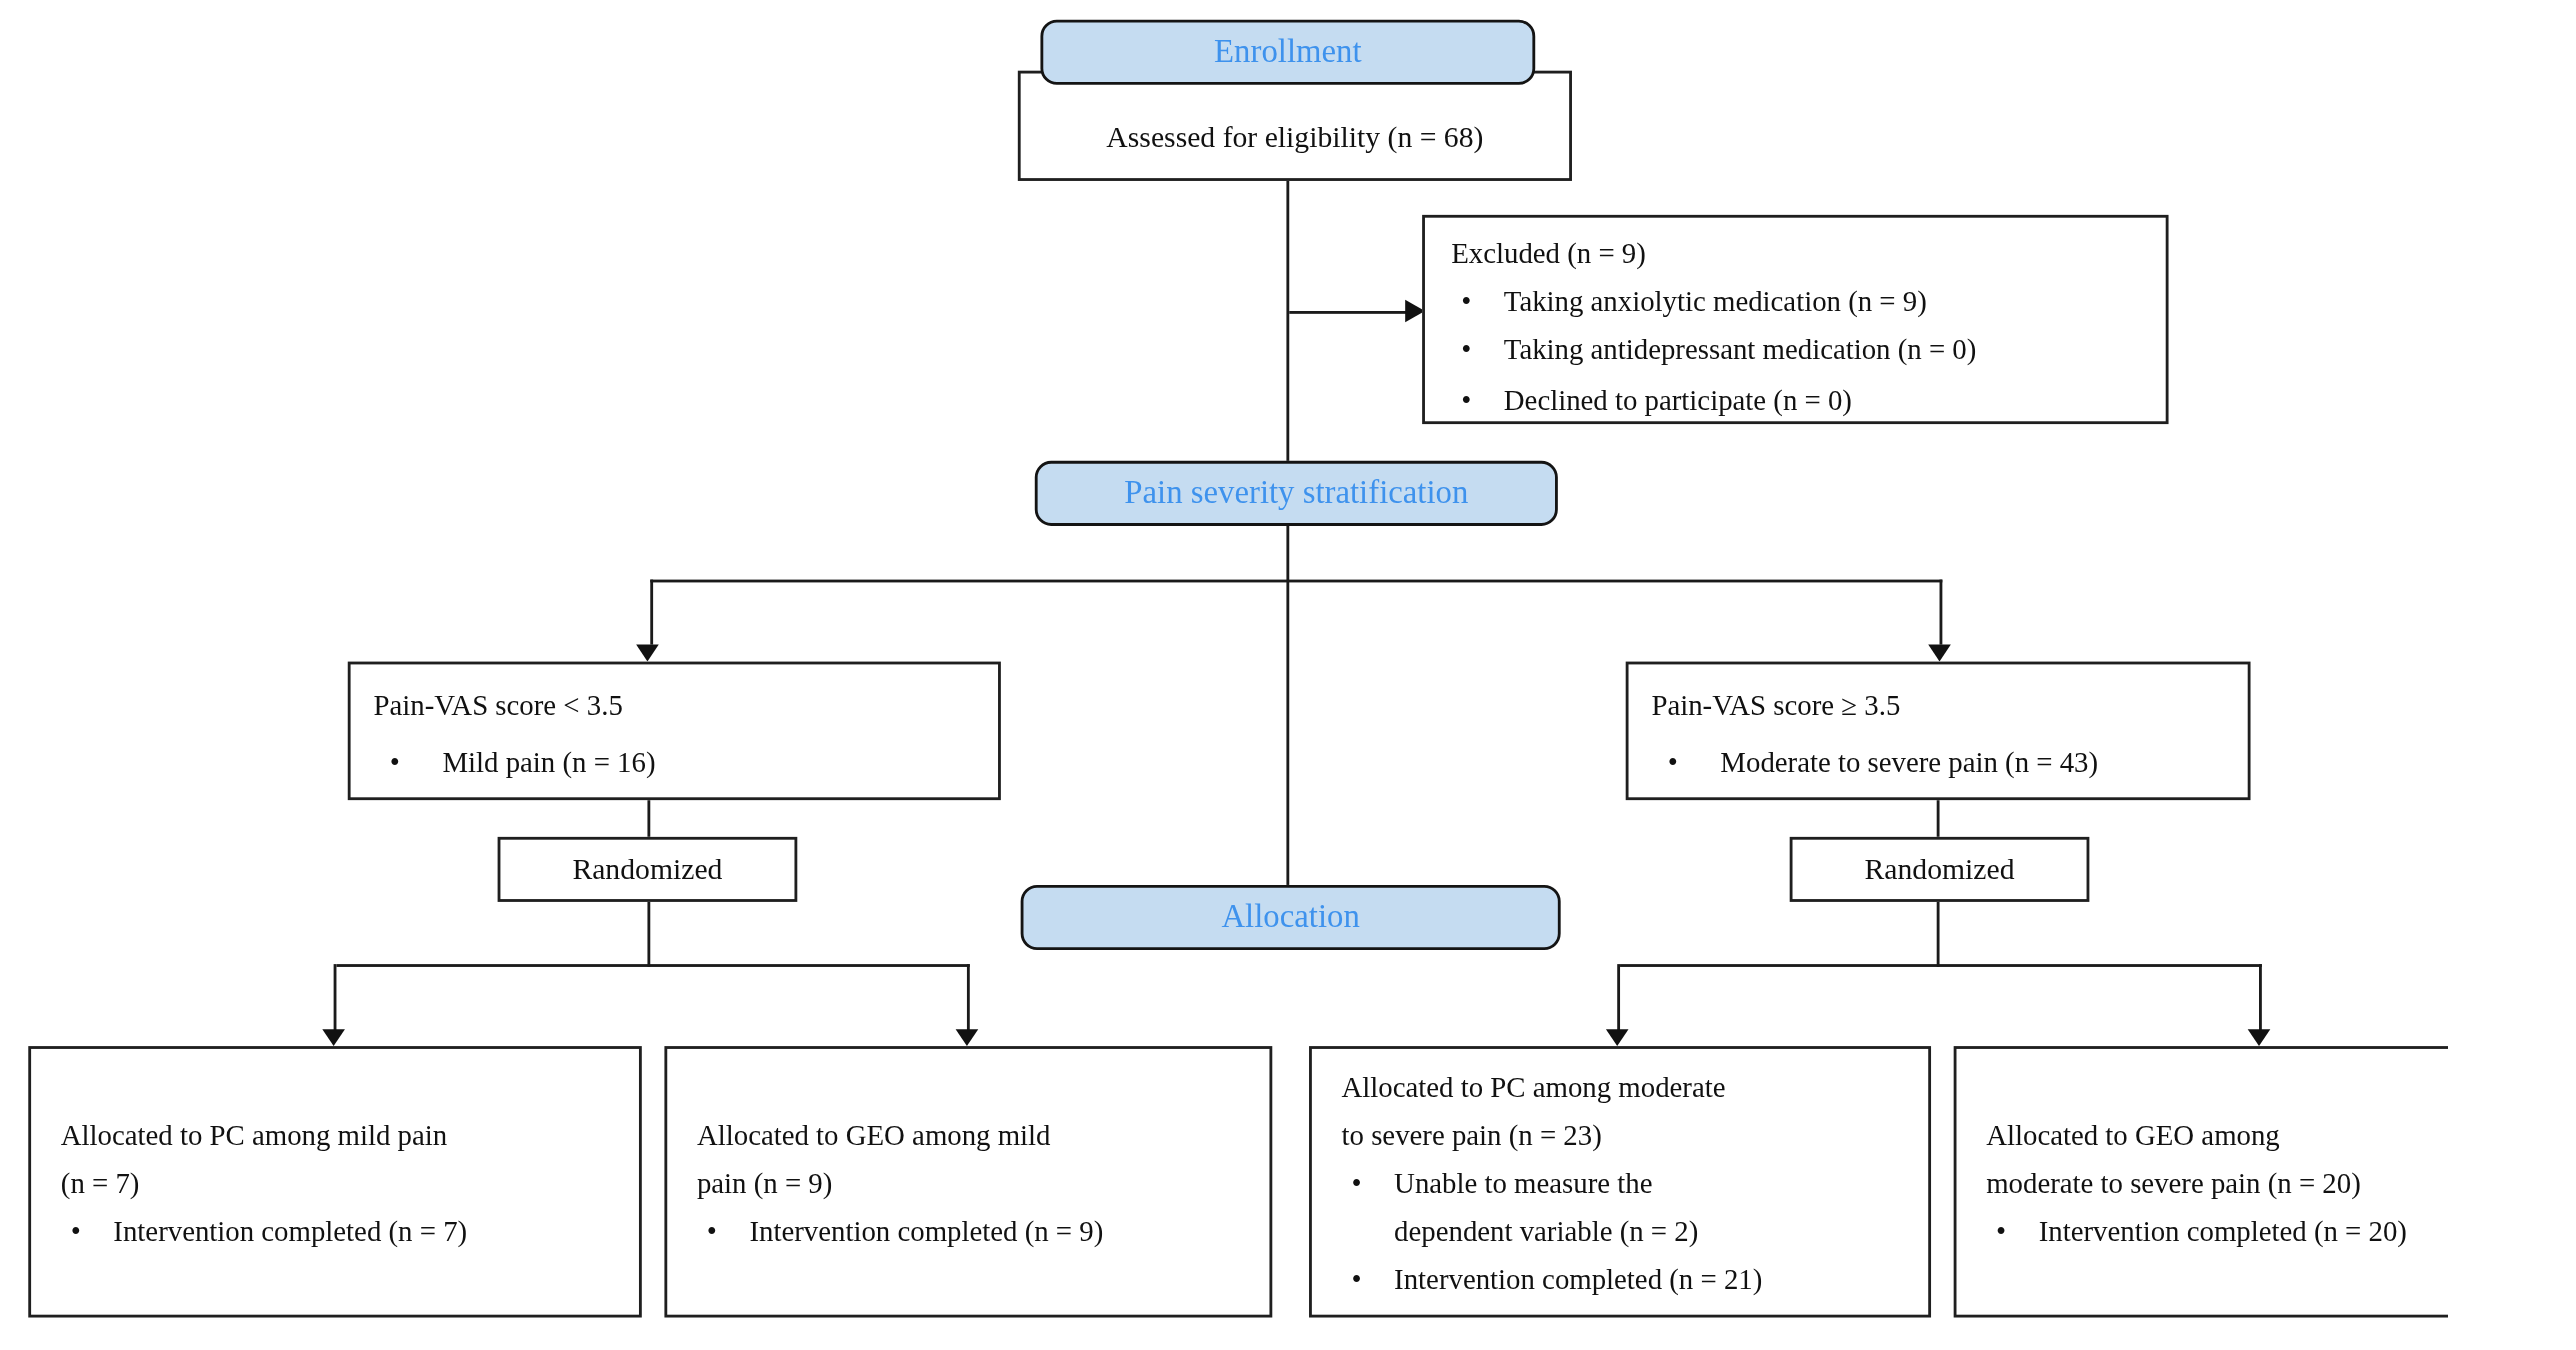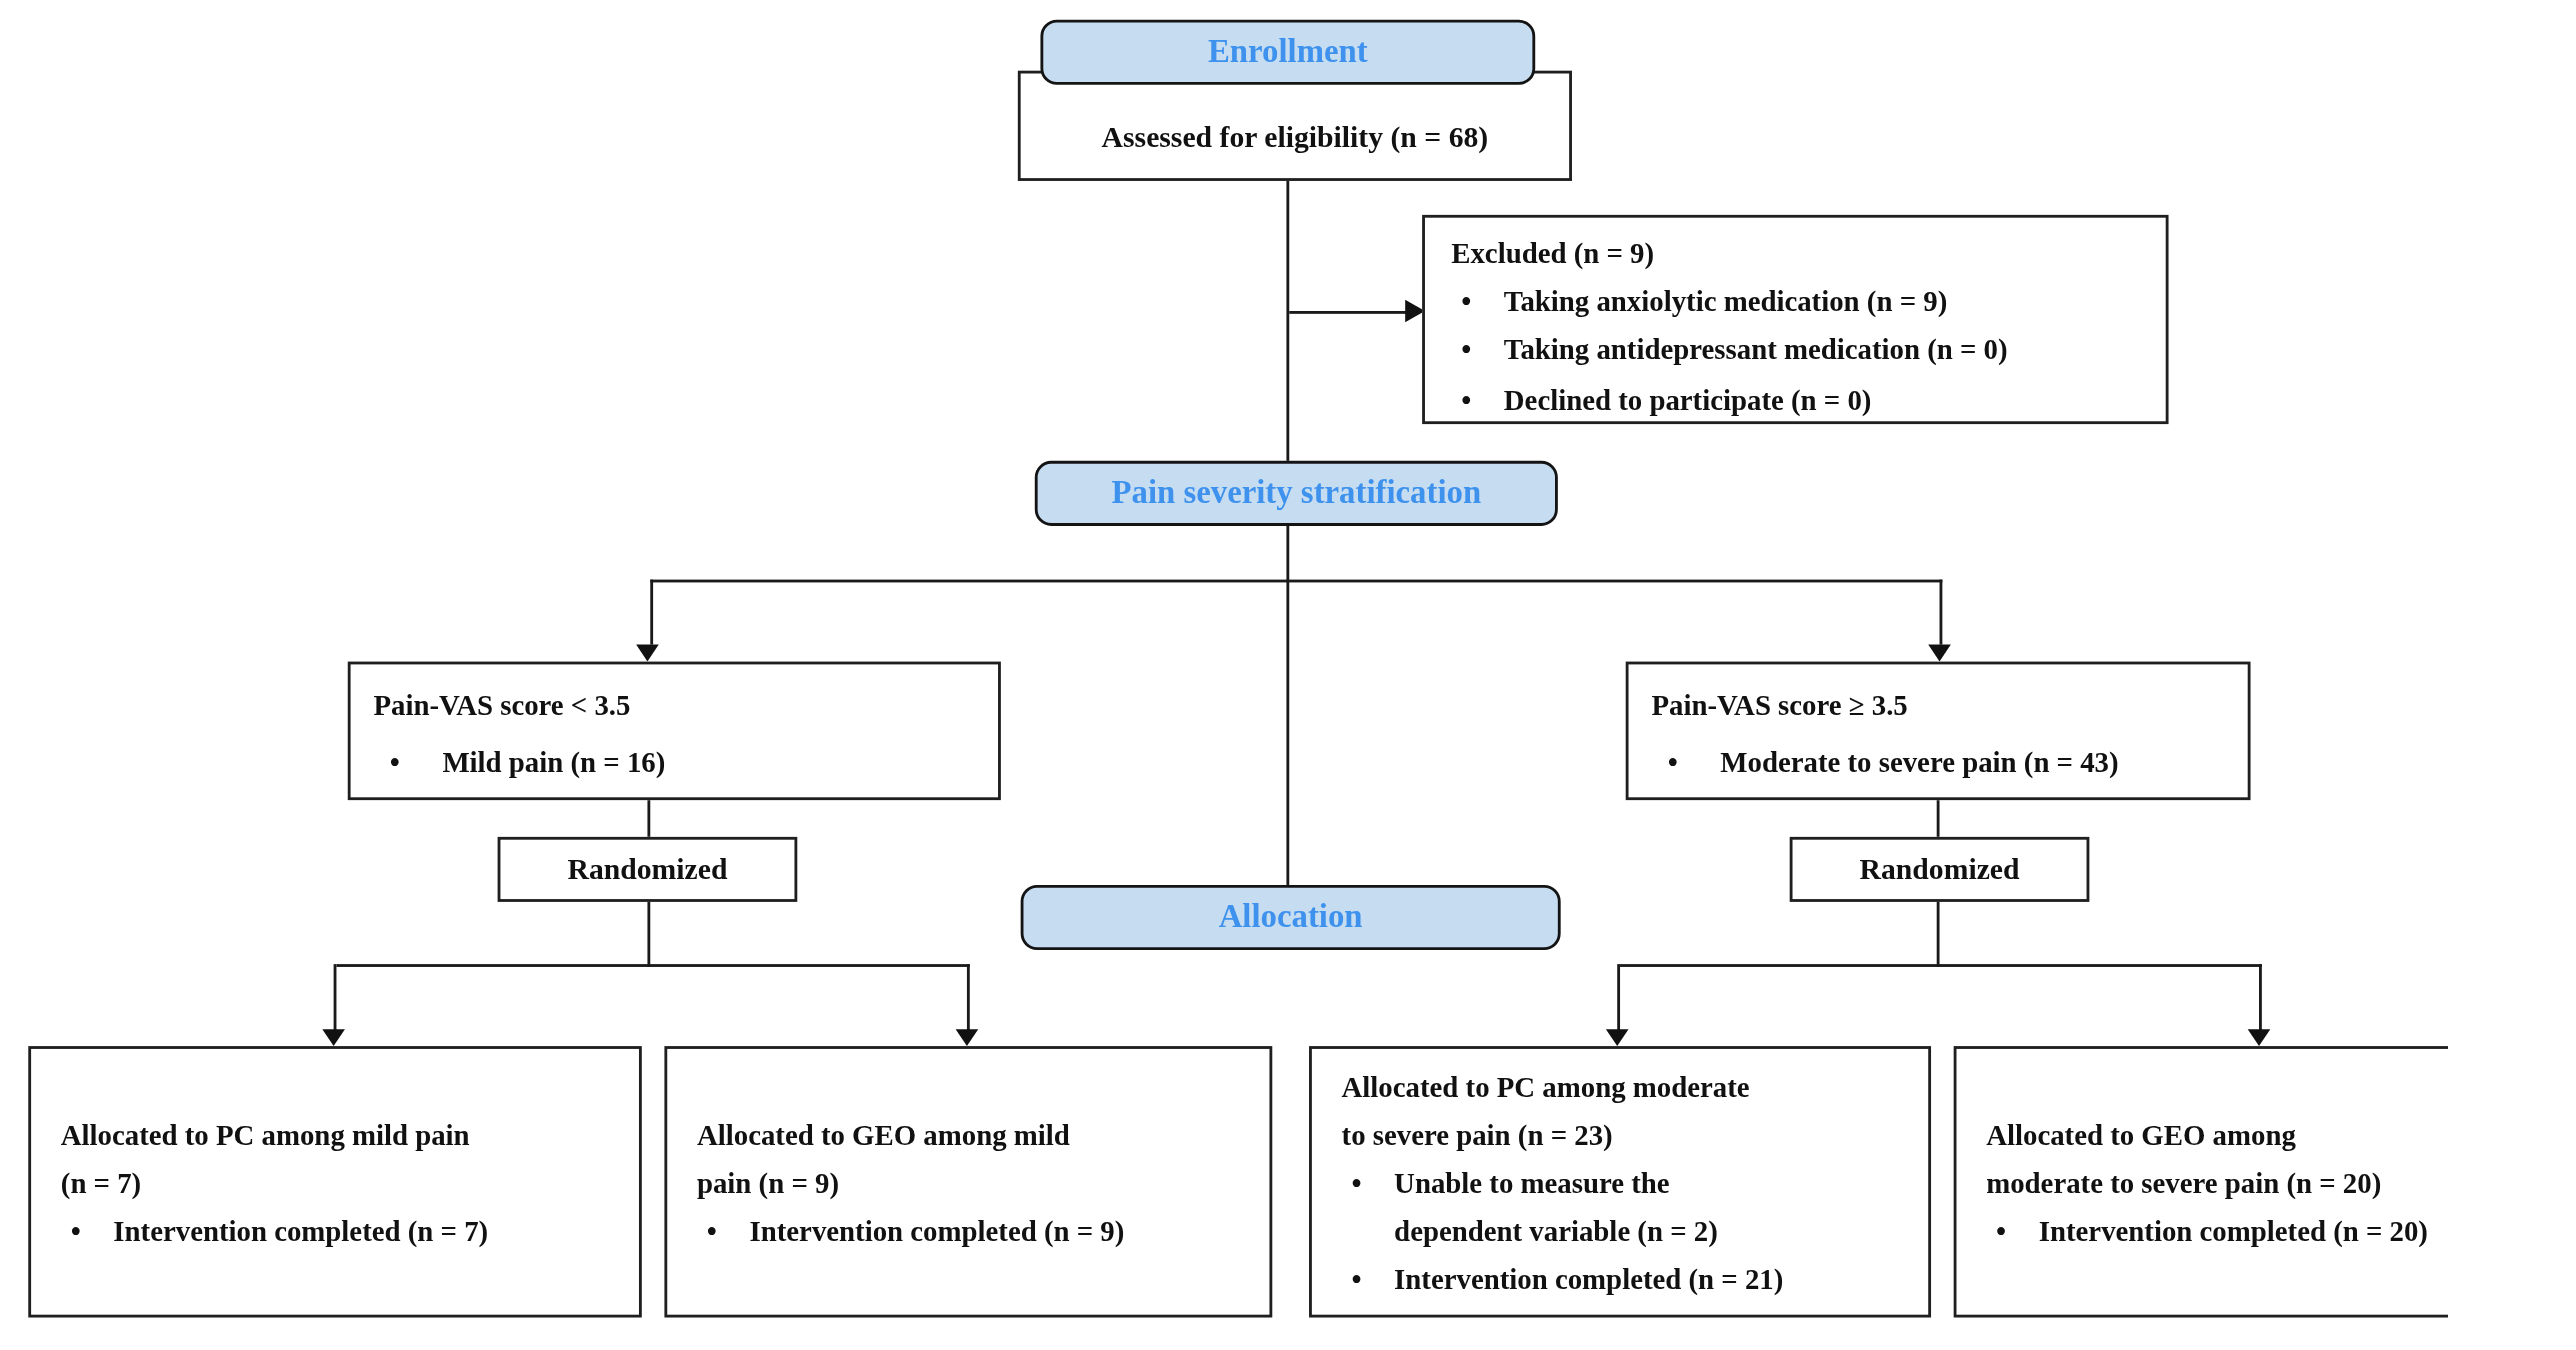--- a/index.html
+++ b/index.html
@@ -1,16 +1,16 @@
 <!DOCTYPE html>
 <html style="font-size:9.3px"><head>
 <meta charset="utf-8">
 <style>
   html,body{margin:0;padding:0;background:#ffffff;}
-  #viewport{width:2448px;height:1350px;overflow:hidden;font-weight:bold;}
+  #viewport{width:2448px;height:1350px;overflow:hidden;}
   #stage{
     position:relative;width:911px;height:478px;background:#ffffff;
     transform:scale(2.8273);transform-origin:0 0;
     font-family:"Liberation Serif","DejaVu Serif",serif;
     color:#111;
   }
   .box{
     position:absolute;background:#ffffff;border:1.2px solid #1f1f1f;
     box-sizing:border-box;z-index:2;
   }

